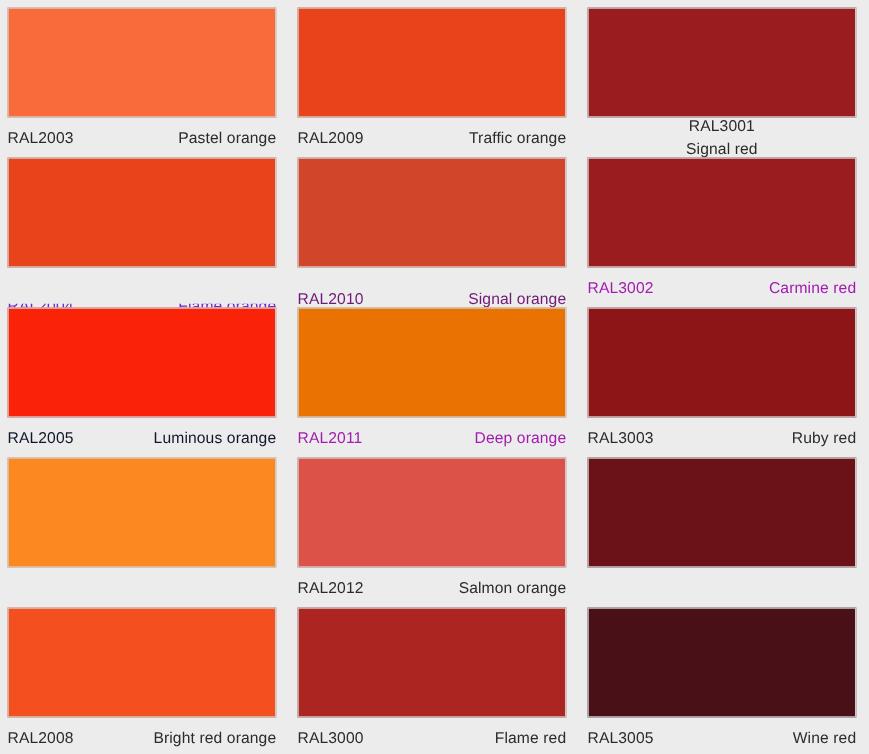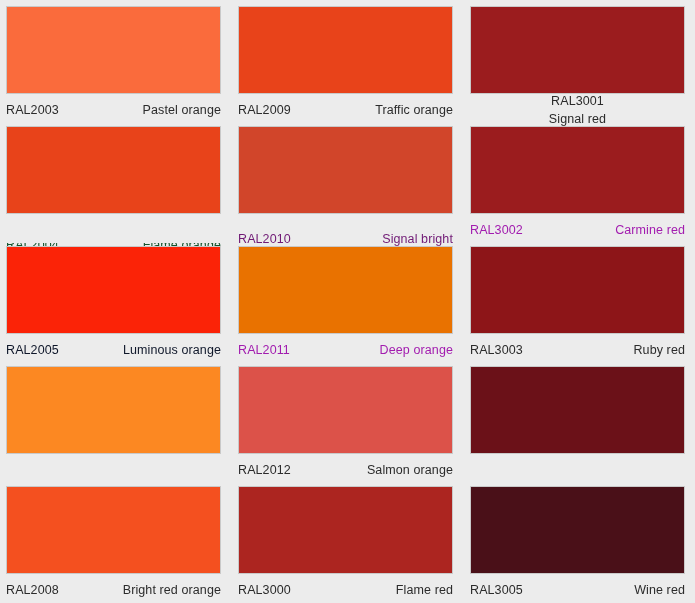--- a/index.html
+++ b/index.html
@@ -85,30 +85,30 @@
     </div>
     <div class="swatch-cell">
       <div class="swatch-chip" style="background-color: rgb(155, 28, 30); border-color: rgb(201, 201, 201);"></div>
       <div class="swatch-label" style="color: rgb(43, 43, 43); flex-direction: column;">
         <span class="ral-code">RAL3001</span>
         <span class="ral-name">Signal red</span>
       </div>
     </div>
     <div class="swatch-cell">
       <div class="swatch-chip" style="background-color: rgb(232, 67, 26); border-color: rgb(201, 201, 201);"></div>
-      <div class="swatch-label" style="color: #14532d; margin-top: 29px;">
+      <div class="swatch-label" style="color: #6d28d9; margin-top: 29px;">
         <span class="ral-code">RAL2004</span>
         <span class="ral-name">Flame orange</span>
       </div>
     </div>
     <div class="swatch-cell">
       <div class="swatch-chip" style="background-color: rgb(209, 69, 42); border-color: rgb(201, 201, 201);"></div>
       <div class="swatch-label" style="color: #701a75; align-items: flex-end;">
         <span class="ral-code">RAL2010</span>
-        <span class="ral-name">Signal bright</span>
+        <span class="ral-name">Signal orange</span>
       </div>
     </div>
     <div class="swatch-cell">
       <div class="swatch-chip" style="background-color: rgb(155, 28, 30); border-color: rgb(201, 201, 201);"></div>
       <div class="swatch-label" style="color: #a21caf; align-items: center;">
         <span class="ral-code">RAL3002</span>
         <span class="ral-name">Carmine red</span>
       </div>
     </div>
     <div class="swatch-cell">

